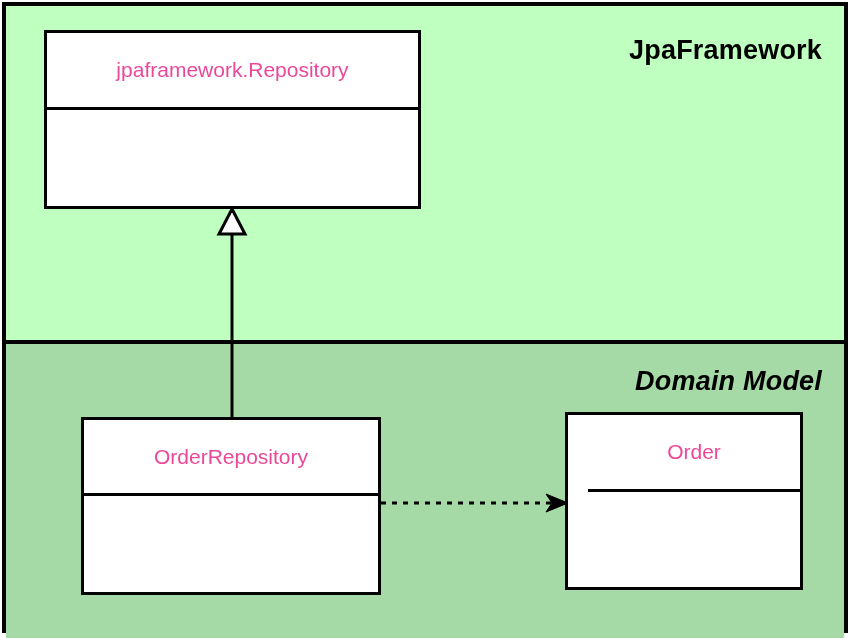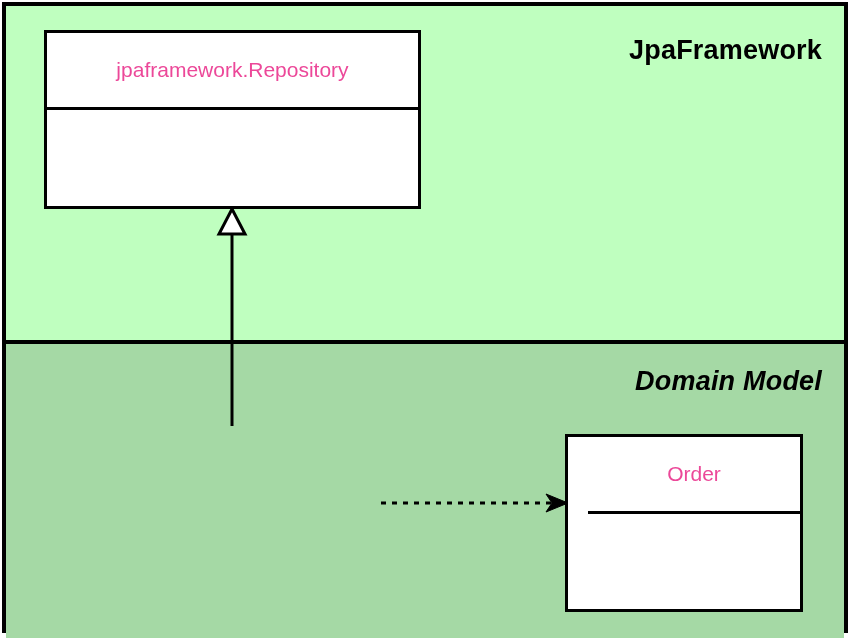--- a/index.html
+++ b/index.html
@@ -93,21 +93,21 @@
   #class-repository .uml-class-name  { height: 77px; }
   #class-repository .uml-class-attrs { height: 96px; }
 
   #class-order-repository {
     left: 75px;  top: 411px; width: 300px; height: 178px;
   }
   #class-order-repository .uml-class-name  { height: 76px; }
   #class-order-repository .uml-class-attrs { height: 96px; }
 
   #class-order {
-    left: 559px; top: 428px; width: 238px; height: 178px; padding-left: 20px;
+    left: 559px; top: 406px; width: 238px; height: 178px; padding-left: 20px;
   }
   #class-order .uml-class-name  { height: 77px; }
   #class-order .uml-class-attrs { height: 95px; }
 
   
   .connector {
     position: absolute;
     z-index: 2;
   }
   #generalization-connector {
@@ -151,20 +151,24 @@
       <line x1="7" y1="15" x2="178" y2="15" stroke="#000000" stroke-width="3" stroke-dasharray="5,6"></line>
 
       <polygon points="194,15 172,6 178,15 172,24" fill="#000000" stroke="#000000" stroke-width="1"></polygon>
     </svg>
 
     <div class="uml-class" id="class-repository">
       <div class="uml-class-name">jpaframework.Repository</div>
       <div class="uml-class-attrs"></div>
     </div>
 
+    <div class="uml-class" id="class-order-repository">
+      <div class="uml-class-name">OrderRepository</div>
+      <div class="uml-class-attrs"></div>
+    </div>
 
     <div class="uml-class" id="class-order">
       <div class="uml-class-name">Order</div>
       <div class="uml-class-attrs"></div>
     </div>
 
   </div>
 </div>
 
 </body></html>

